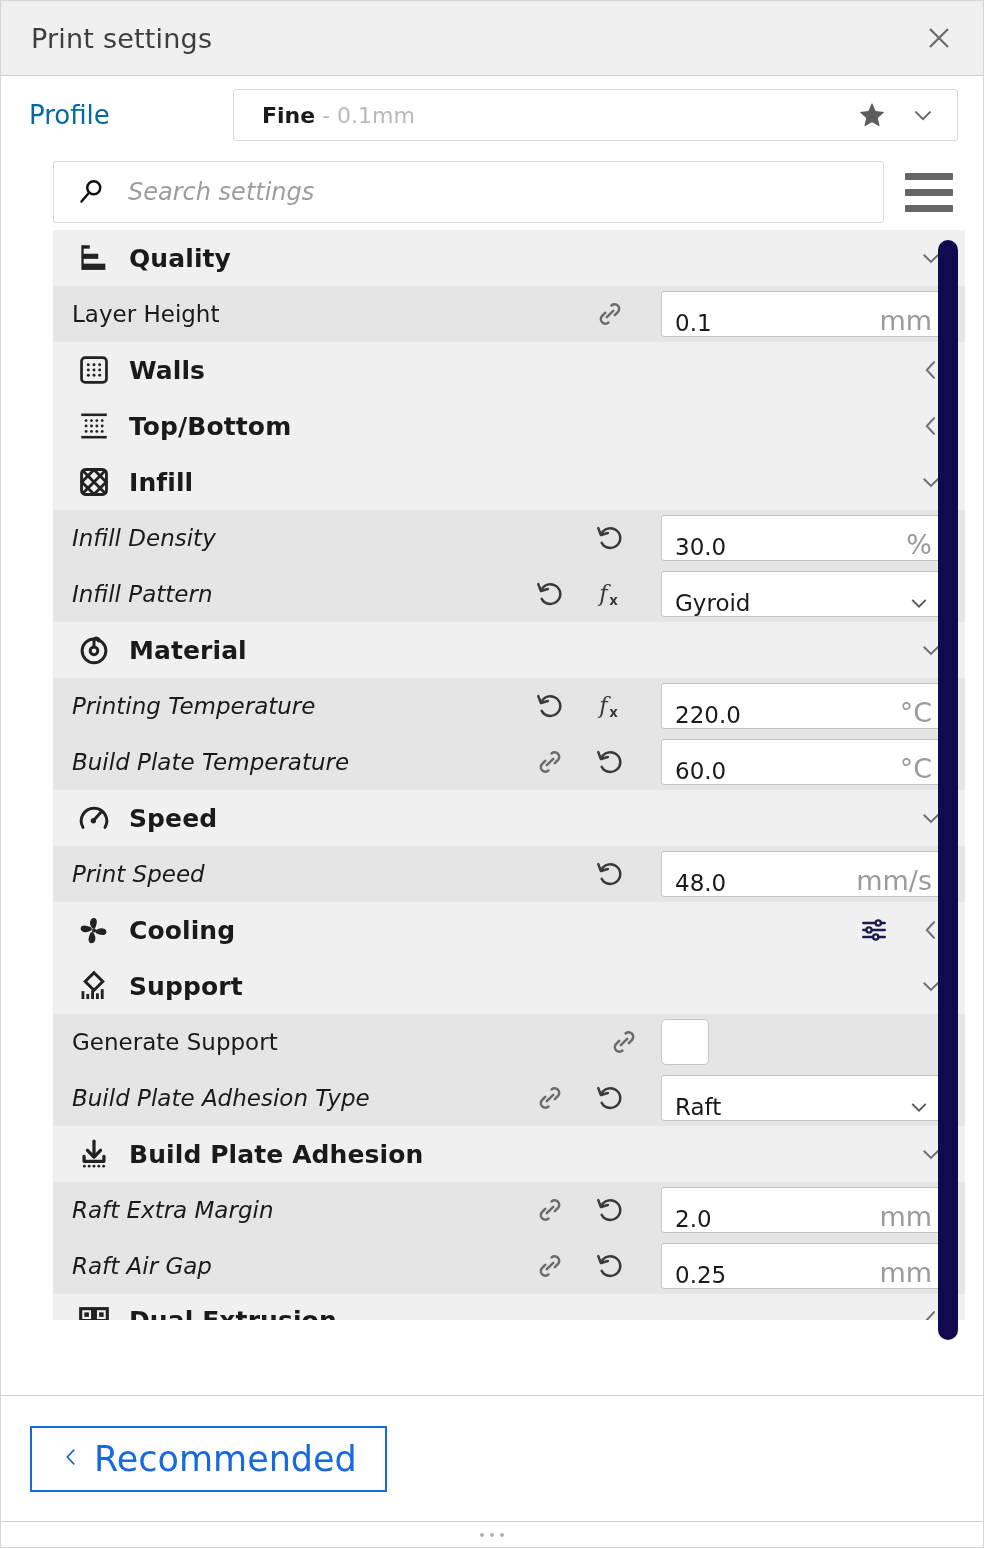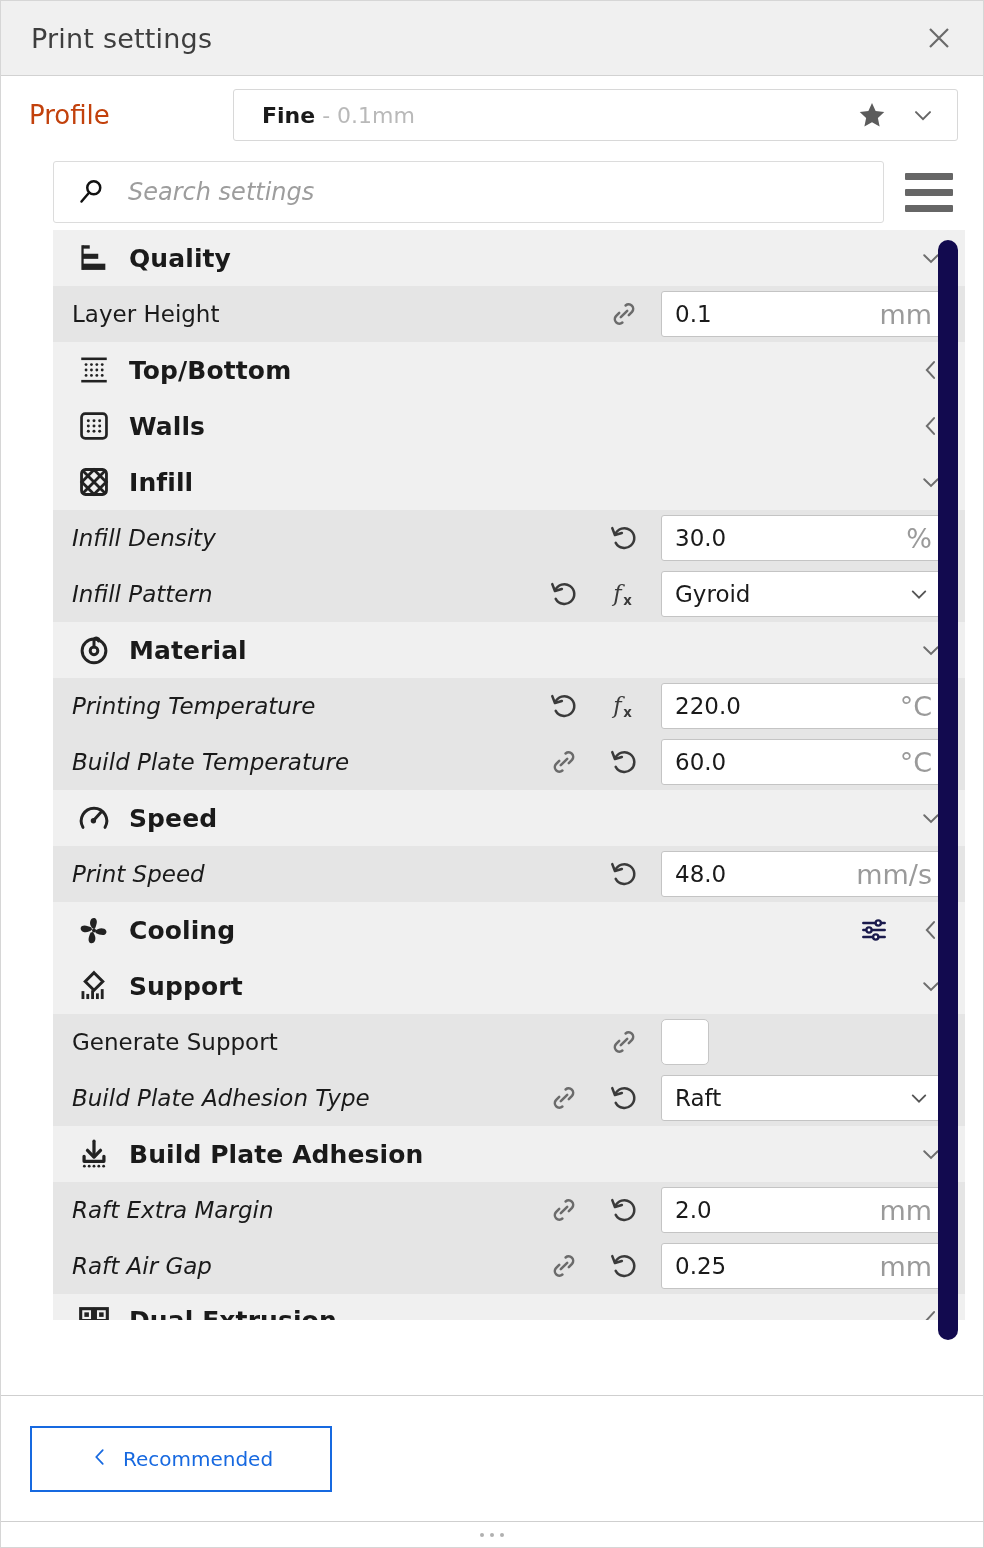--- a/index.html
+++ b/index.html
@@ -36,21 +36,21 @@
     display: flex; align-items: center; justify-content: center;
     cursor: pointer;
   }
 
   
   .profile-row {
     flex: 0 0 78px; height: 78px;
     display: flex; align-items: center;
     padding: 0 25px 0 28px;
   }
-  .profile-label { font-size: 26px; color: #c2410c; width: 204px; }
+  .profile-label { font-size: 26px; color: #0369a1; width: 204px; }
   .profile-select {
     flex: 1; height: 52px;
     background: #fff;
     border: 1px solid #d8d8d8; border-radius: 3px;
     display: flex; align-items: center;
     padding: 0 16px 0 28px;
     cursor: pointer;
   }
   .profile-name { font-size: 22px; color: #1a1a1a; font-weight: 600; }
   .profile-sub  { font-size: 22px; color: #b9b9b9; margin-left: 7px; }
@@ -130,23 +130,24 @@
     display: flex; align-items: center; justify-content: center;
     margin-right: 14px;
     cursor: pointer;
   }
   .icon-slot.empty { cursor: default; }
 
   .field {
     width: 286px; flex: 0 0 286px; height: 46px;
     background: #fff;
     border: 1px solid #c4c4c4; border-radius: 3px;
-    display: flex; align-items: center;
+    display: flex; align-items: flex-end;
     padding: 0 14px 0 13px;
     margin-right: 18px;
+    margin-left: 14px;
   }
   .field-value {
     font-size: 23px; color: #1a1a1a;
     flex: 1; border: none; outline: none; background: transparent;
     font-family: "DejaVu Sans", "Liberation Sans", sans-serif;
   }
   .field-unit { font-size: 27px; color: #9a9a9a; padding-left: 6px; }
   .field-chevron { display: flex; align-items: center; padding-left: 6px; }
 
   .checkbox {
@@ -182,21 +183,21 @@
   }
   .rec-btn {
     height: 66px; min-width: 302px;
     border: 2px solid #1769e0;
     background: #fff;
     display: flex; align-items: center;
     justify-content: center; gap: 12px;
     padding: 0 28px;
     cursor: pointer;
   }
-  .rec-label { font-size: 20px; color: #1769e0; }
+  .rec-label { font-size: 35px; color: #1769e0; }
 
   .grip {
     flex: 0 0 26px; height: 26px;
     border-top: 1px solid #cfcfcf;
     background: #fff;
     display: flex; align-items: center; justify-content: center;
     cursor: ns-resize;
   }
   .grip-dots { display: flex; gap: 6px; }
   .grip-dots i { width: 4px; height: 4px; background: #b0b0b0; border-radius: 50%; display:block; }
@@ -282,20 +283,45 @@
             </svg>
           </div>
           <div class="field">
             <span class="field-value">0.1</span>
             <span class="field-unit">mm</span>
           </div>
         </div>
         <div class="row cat">
           <div class="cat-icon">
             <svg width="34" height="34" viewBox="0 0 24 24" aria-hidden="true">
+              <rect x="3.2" y="3.2" width="17.6" height="17.6" rx="2.6" stroke="#222" stroke-width="1.9" fill="none"></rect>
+              <g fill="#222">
+                <circle cx="8" cy="8.3" r="1.05"></circle>
+                <circle cx="12" cy="8.3" r="1.05"></circle>
+                <circle cx="16" cy="8.3" r="1.05"></circle>
+                <circle cx="8" cy="12" r="1.05"></circle>
+                <circle cx="12" cy="12" r="1.05"></circle>
+                <circle cx="16" cy="12" r="1.05"></circle>
+                <circle cx="8" cy="15.7" r="1.05"></circle>
+                <circle cx="12" cy="15.7" r="1.05"></circle>
+                <circle cx="16" cy="15.7" r="1.05"></circle>
+              </g>
+            </svg>
+          </div>
+          <div class="cat-label">Walls</div>
+          <div class="cat-spacer"></div>
+          <div class="cat-chevron">
+            <svg width="28" height="28" viewBox="0 0 24 24" aria-hidden="true">
+              <path d="M14.6 5.2 L8.4 12 L14.6 18.8" stroke="#6e6e6e" stroke-width="1.7" fill="none" stroke-linecap="round"></path>
+            </svg>
+          </div>
+        </div>
+        <div class="row cat">
+          <div class="cat-icon">
+            <svg width="34" height="34" viewBox="0 0 24 24" aria-hidden="true">
               <rect x="3" y="3.2" width="18" height="1.8" fill="#222"></rect>
               <rect x="3" y="19" width="18" height="1.8" fill="#222"></rect>
               <g fill="#222">
                 <circle cx="6.4" cy="8.2" r="1"></circle>
                 <circle cx="10.2" cy="8.2" r="1"></circle>
                 <circle cx="14" cy="8.2" r="1"></circle>
                 <circle cx="17.8" cy="8.2" r="1"></circle>
                 <circle cx="6.4" cy="12" r="1"></circle>
                 <circle cx="10.2" cy="12" r="1"></circle>
                 <circle cx="14" cy="12" r="1"></circle>
@@ -311,45 +337,20 @@
           <div class="cat-spacer"></div>
           <div class="cat-chevron">
             <svg width="28" height="28" viewBox="0 0 24 24" aria-hidden="true">
               <path d="M14.6 5.2 L8.4 12 L14.6 18.8" stroke="#6e6e6e" stroke-width="1.7" fill="none" stroke-linecap="round"></path>
             </svg>
           </div>
         </div>
         <div class="row cat">
           <div class="cat-icon">
             <svg width="34" height="34" viewBox="0 0 24 24" aria-hidden="true">
-              <rect x="3.2" y="3.2" width="17.6" height="17.6" rx="2.6" stroke="#222" stroke-width="1.9" fill="none"></rect>
-              <g fill="#222">
-                <circle cx="8" cy="8.3" r="1.05"></circle>
-                <circle cx="12" cy="8.3" r="1.05"></circle>
-                <circle cx="16" cy="8.3" r="1.05"></circle>
-                <circle cx="8" cy="12" r="1.05"></circle>
-                <circle cx="12" cy="12" r="1.05"></circle>
-                <circle cx="16" cy="12" r="1.05"></circle>
-                <circle cx="8" cy="15.7" r="1.05"></circle>
-                <circle cx="12" cy="15.7" r="1.05"></circle>
-                <circle cx="16" cy="15.7" r="1.05"></circle>
-              </g>
-            </svg>
-          </div>
-          <div class="cat-label">Walls</div>
-          <div class="cat-spacer"></div>
-          <div class="cat-chevron">
-            <svg width="28" height="28" viewBox="0 0 24 24" aria-hidden="true">
-              <path d="M14.6 5.2 L8.4 12 L14.6 18.8" stroke="#6e6e6e" stroke-width="1.7" fill="none" stroke-linecap="round"></path>
-            </svg>
-          </div>
-        </div>
-        <div class="row cat">
-          <div class="cat-icon">
-            <svg width="34" height="34" viewBox="0 0 24 24" aria-hidden="true">
               <rect x="3.2" y="3.2" width="17.6" height="17.6" rx="2.8" stroke="#222" stroke-width="2" fill="none"></rect>
               <path d="M3.6 3.6 L20.4 20.4 M20.4 3.6 L3.6 20.4" stroke="#222" stroke-width="2" fill="none"></path>
               <path d="M12 3.4 L20.6 12 L12 20.6 L3.4 12 Z" stroke="#222" stroke-width="2" fill="none"></path>
             </svg>
           </div>
           <div class="cat-label">Infill</div>
           <div class="cat-spacer"></div>
           <div class="cat-chevron">
             <svg width="28" height="28" viewBox="0 0 24 24" aria-hidden="true">
               <path d="M6.2 9.6 L12 15.4 L17.8 9.6" stroke="#6e6e6e" stroke-width="1.7" fill="none" stroke-linecap="round"></path>

